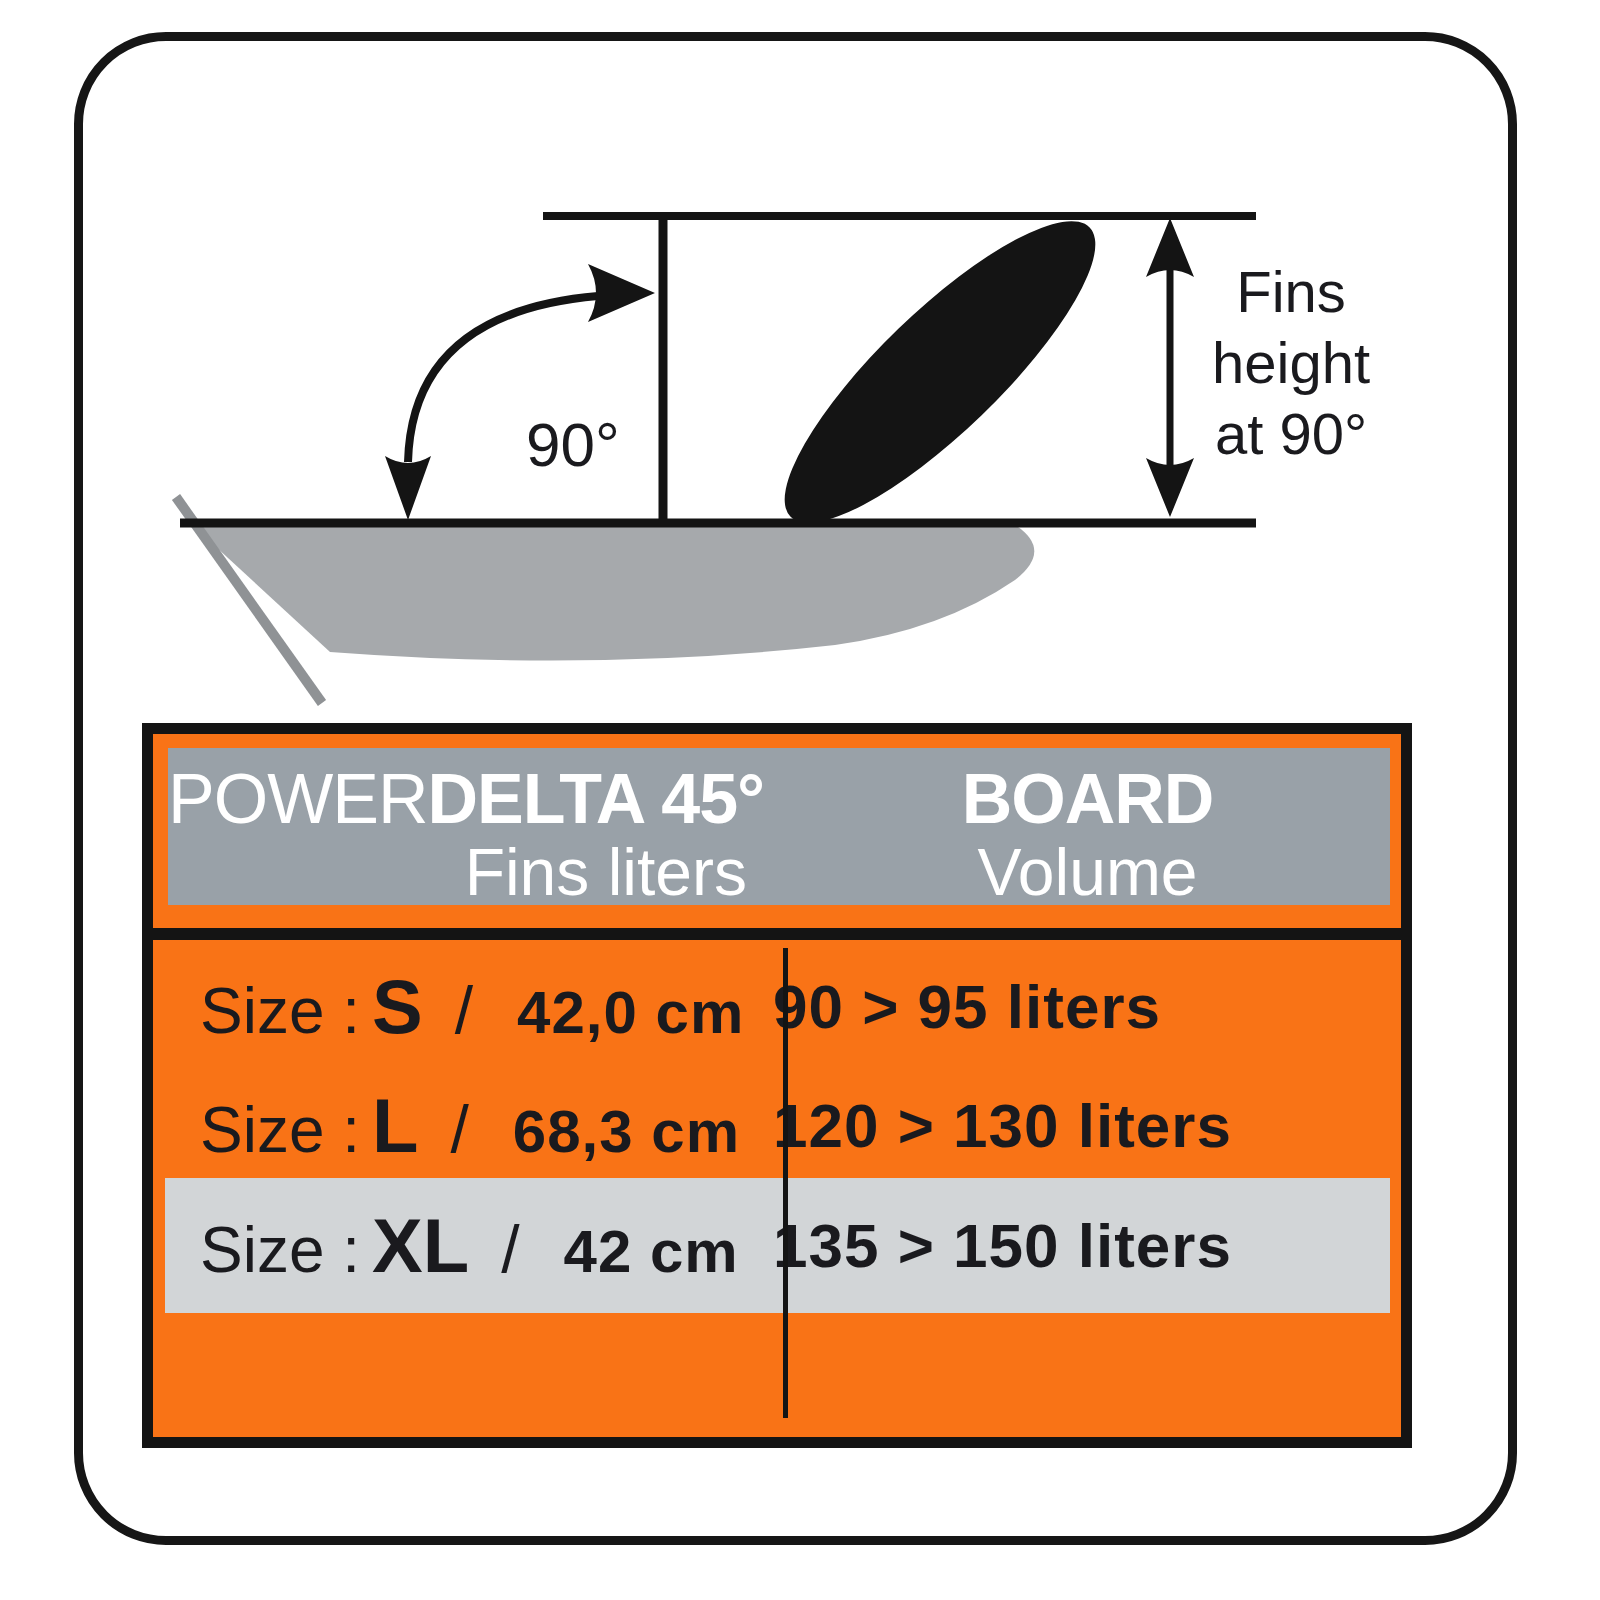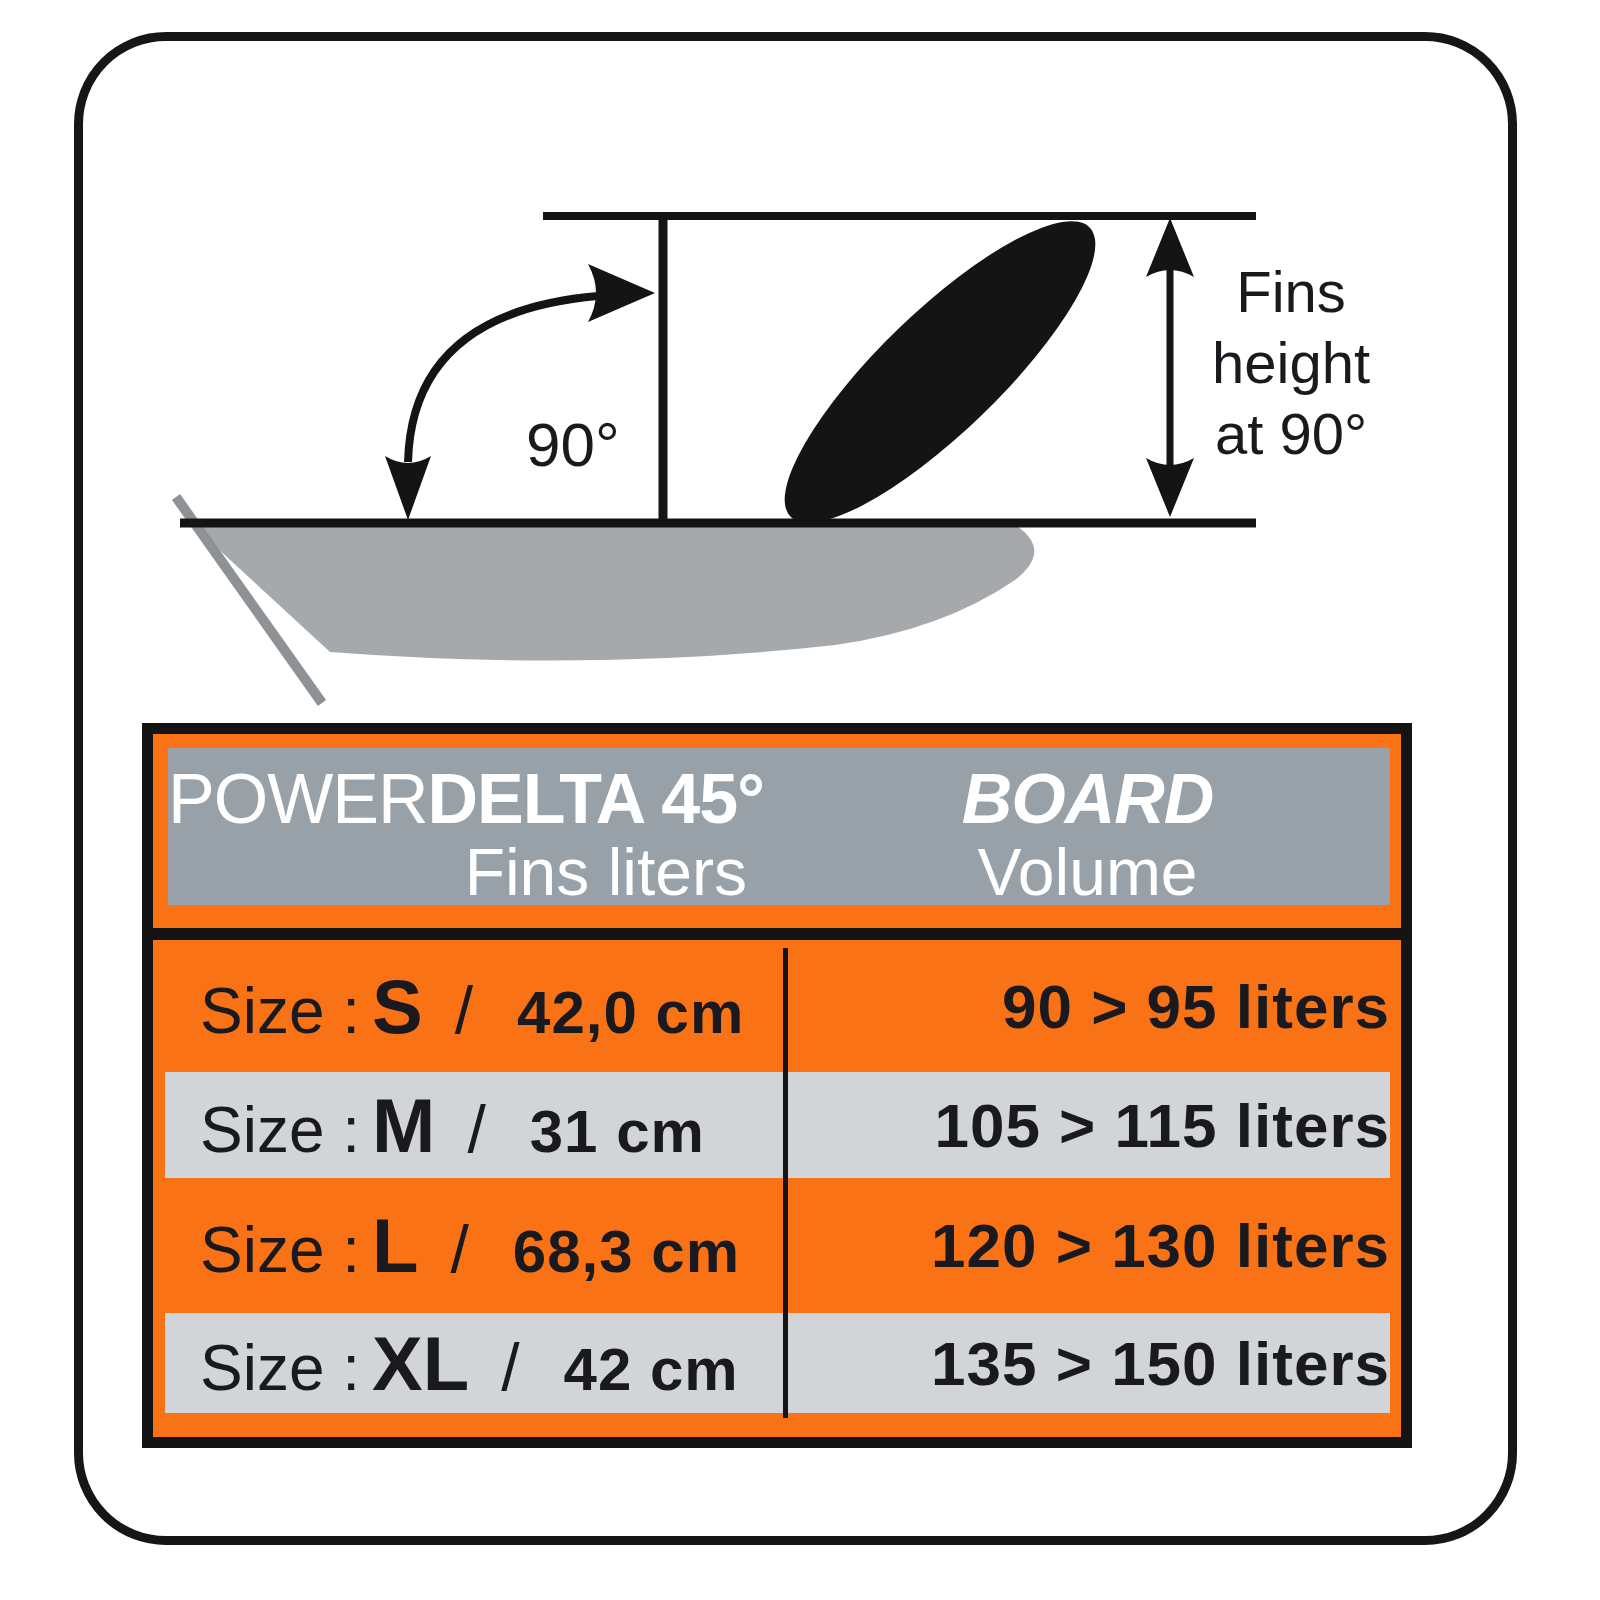--- a/index.html
+++ b/index.html
@@ -32,21 +32,21 @@
   .tbody{position:relative;height:497px;}
   .trow{
     margin:0 11px 0 12px;display:flex;align-items:center;color:#1a1a1e;
   }
   .trow:nth-of-type(1){height:132px;}
   .trow:nth-of-type(2){height:106px;}
   .trow:nth-of-type(3){height:135px;}
   .trow:nth-of-type(4){height:100px;}
   .trow.shaded{background:#d2d5d7;}
   .cell-left{width:608px;box-sizing:border-box;padding-left:35px;white-space:nowrap;}
-  .cell-right{flex:1;text-align:right;font-size:62px;font-weight:700;letter-spacing:1px;white-space:nowrap;}
+  .cell-right{flex:1;text-align:left;font-size:62px;font-weight:700;letter-spacing:1px;white-space:nowrap;}
   .lab{font-size:64px;font-weight:400;}
   .sizev{font-size:76px;font-weight:700;margin-left:12px;}
   .slash{font-size:66px;font-weight:400;margin-left:32px;}
   .hgt{font-size:60px;font-weight:700;margin-left:44px;letter-spacing:1px;}
   .col-divider{
     position:absolute;left:630px;top:8px;width:5px;height:470px;background:#141414;
   }
 </style>
 </head>
 <body>
@@ -81,39 +81,33 @@
 
 <div class="size-table">
   <div class="thead">
     <div class="th th-fins">
       <div class="th-title">
         <span class="reg">POWER</span><span class="bold">DELTA 45°</span>
       </div>
       <div class="th-sub">Fins liters</div>
     </div>
     <div class="th th-board">
-      <div class="th-title bold" style="font-weight:700;font-style:italic;">BOARD</div>
+      <div class="th-title bold" style="font-weight:700;">BOARD</div>
       <div class="th-sub">Volume</div>
     </div>
   </div>
 
   <div class="sep"></div>
 
   <div class="tbody">
     <div class="trow">
       <div class="cell-left">
         <span class="lab">Size :</span><span class="sizev">S</span><span class="slash">/</span><span class="hgt">42,0 cm</span>
       </div>
       <div class="cell-right">90 &gt; 95 liters</div>
-    </div>
-    <div class="trow shaded">
-      <div class="cell-left">
-        <span class="lab">Size :</span><span class="sizev">M</span><span class="slash">/</span><span class="hgt">31 cm</span>
-      </div>
-      <div class="cell-right">105 &gt; 115 liters</div>
     </div>
     <div class="trow">
       <div class="cell-left">
         <span class="lab">Size :</span><span class="sizev">L</span><span class="slash">/</span><span class="hgt">68,3 cm</span>
       </div>
       <div class="cell-right">120 &gt; 130 liters</div>
     </div>
     <div class="trow shaded">
       <div class="cell-left">
         <span class="lab">Size :</span><span class="sizev">XL</span><span class="slash">/</span><span class="hgt">42 cm</span>

